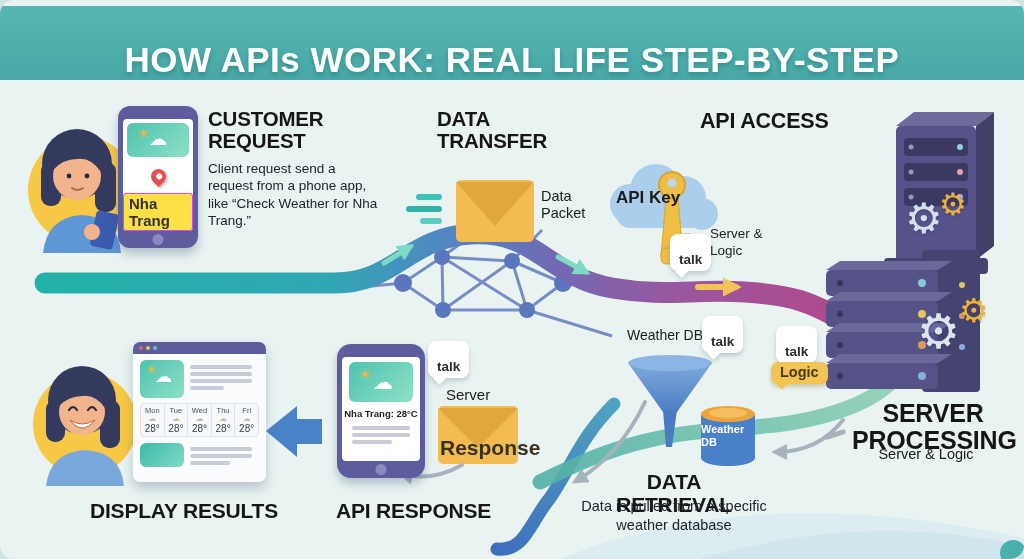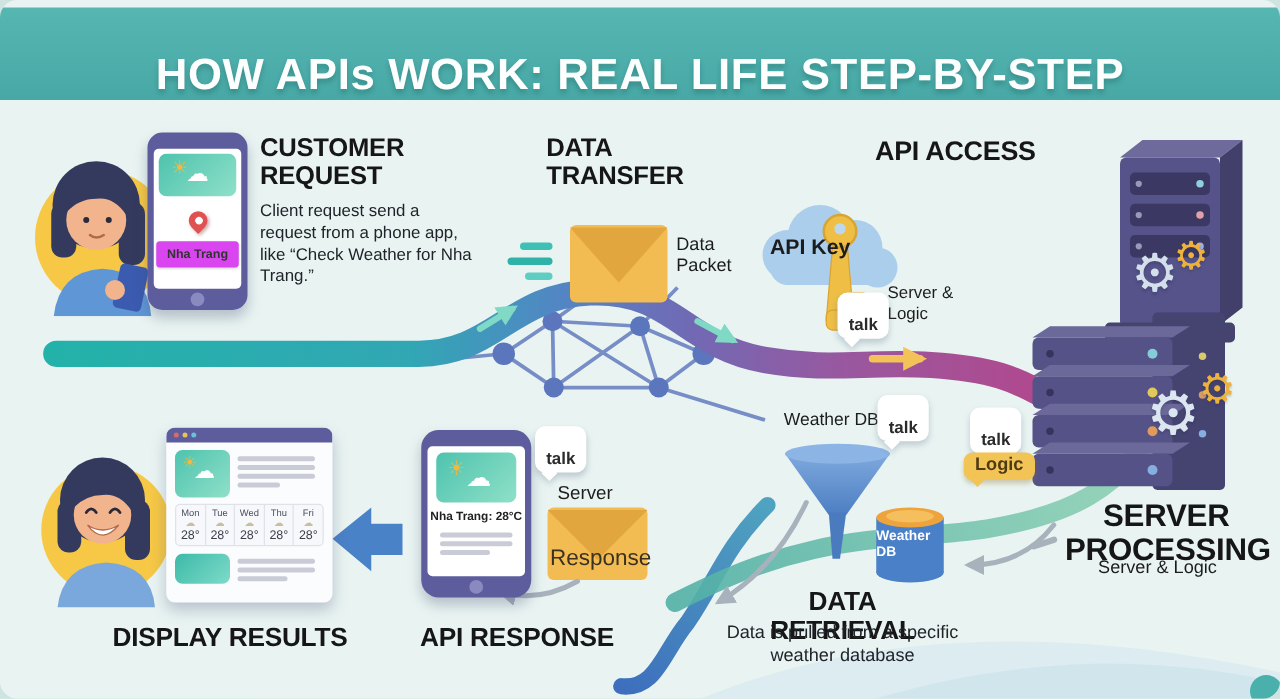--- a/index.html
+++ b/index.html
@@ -254,22 +254,22 @@
     </svg>
   </div>
 
   <div class="phone" style="left:118px;top:106px;width:80px;height:142px">
     <div class="screen">
       <div class="wcard" style="width:62px;height:34px;margin-top:4px">
         <span class="sun" style="left:10px;top:2px;font-size:15px">☀</span>
         <span class="cloudg" style="left:22px;top:5px;font-size:18px">☁</span>
       </div>
       <div class="pin" style="position:relative;margin-top:12px"></div>
-      <div style="background:#d946ef;border:4px solid #d946ef;border-radius:3px;box-shadow:0 1px 2px rgba(0,0,0,.15);
-                  padding:1px 5px;margin-top:9px;font-size:10px;font-weight:700;color:#333">Nha Trang</div>
+      <div style="background:#fde047;border:1px solid #d946ef;border-radius:3px;box-shadow:0 1px 2px rgba(0,0,0,.15);
+                  padding:1px 5px;margin-top:9px;font-size:15px;font-weight:700;color:#333">Nha Trang</div>
     </div>
     <div class="home"></div>
   </div>
 
   <div class="h" style="left:437px;top:108px;width:135px;font-size:20.5px">DATA TRANSFER</div>
   <div class="lbl" style="left:541px;top:188px;width:58px;font-size:14.5px;line-height:1.15">Data Packet</div>
 
   <div class="h" style="left:700px;top:110px;font-size:21.5px">API ACCESS</div>
   <div class="lbl" style="left:616px;top:188px;font-size:17px;font-weight:700;z-index:5">API Key</div>
   <div class="talk" style="left:670px;top:234px">talk</div>
@@ -289,21 +289,21 @@
   <div class="talk" style="left:702px;top:316px">talk</div>
   <div class="dbtext" style="left:701px;top:423px;width:54px;font-size:11px">
     <div>Weather</div>
     <div>DB</div>
   </div>
   <div class="h" style="left:588px;top:471px;width:172px;font-size:21px;text-align:center">DATA RETRIEVAL</div>
   <div class="body-text" style="left:556px;top:497px;width:236px;font-size:14.5px;text-align:center">Data is pulled from a specific weather database</div>
 
   <div class="talk" style="left:428px;top:341px">talk</div>
   <div class="lbl" style="left:446px;top:386px;font-size:15px">Server</div>
-  <div class="lbl" style="left:440px;top:436px;width:76px;font-size:18px;text-align:left;font-weight:400;color:#3a3122;z-index:5">Response</div>
+  <div class="lbl" style="left:440px;top:436px;width:76px;font-size:21px;text-align:left;font-weight:700;color:#3a3122;z-index:5">Response</div>
   <div class="h" style="left:336px;top:500px;font-size:21px">API RESPONSE</div>
 
   <div class="phone" style="left:337px;top:344px;width:88px;height:134px;border-radius:14px">
     <div class="screen">
       <div class="wcard" style="width:64px;height:40px;margin-top:5px">
         <span class="sun" style="left:9px;top:3px;font-size:16px">☀</span>
         <span class="cloudg" style="left:24px;top:8px;font-size:20px">☁</span>
       </div>
       <div style="font-size:9.5px;font-weight:700;color:#222;margin-top:6px">Nha Trang: 28°C</div>
       <div style="width:58px;margin-top:4px">

